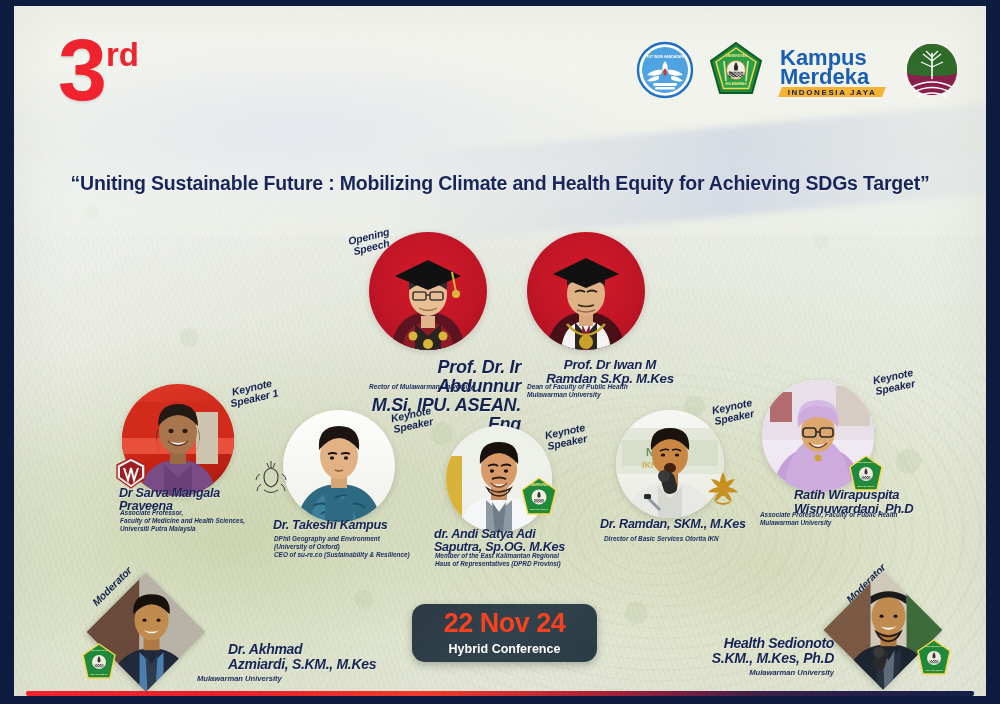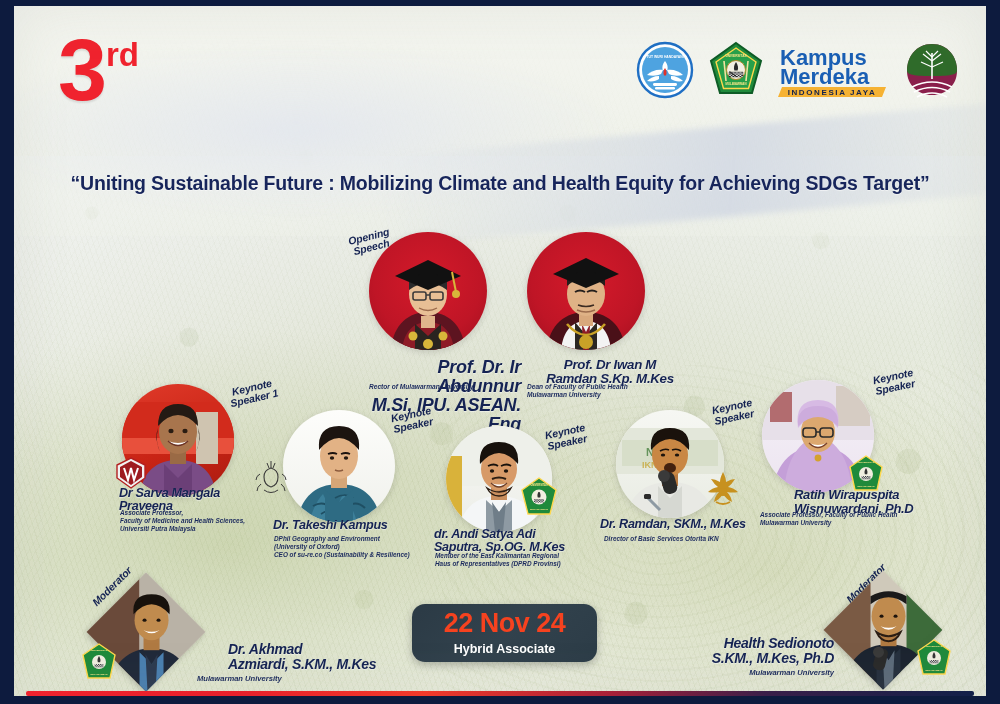--- a/index.html
+++ b/index.html
@@ -511,21 +511,21 @@
         </svg>
       </div>
       <div class="nm" style="left:780px; top:482px; width:220px; font-size:13px;">Ratih Wirapuspita
 Wisnuwardani, Ph.D</div>
       <div class="aff" style="left:746px; top:505px; width:230px; font-size:6.4px;">Associate Professor, Faculty of Public Health
 Mulawarman University</div>
     </div>
 
     <div class="date-badge">
       <div class="date-big">22 Nov 24</div>
-      <div class="date-sub">Hybrid Associate</div>
+      <div class="date-sub">Hybrid Conference</div>
     </div>
 
     <div class="person">
       <div class="role" style="left:58px; top:575px; width:80px; font-size:10.5px; transform:rotate(-45deg);">Moderator</div>
       <div class="diamond" style="left:90px; top:584px;">
         <div class="inner">
           <svg viewBox="0 0 120 120" width="120" height="120">
             <rect width="120" height="120" fill="#d9d3c8"></rect>
             <rect x="0" y="0" width="54" height="120" fill="#6a4a3a"></rect>
             <rect x="54" y="0" width="66" height="120" fill="#b9b2a6"></rect>

